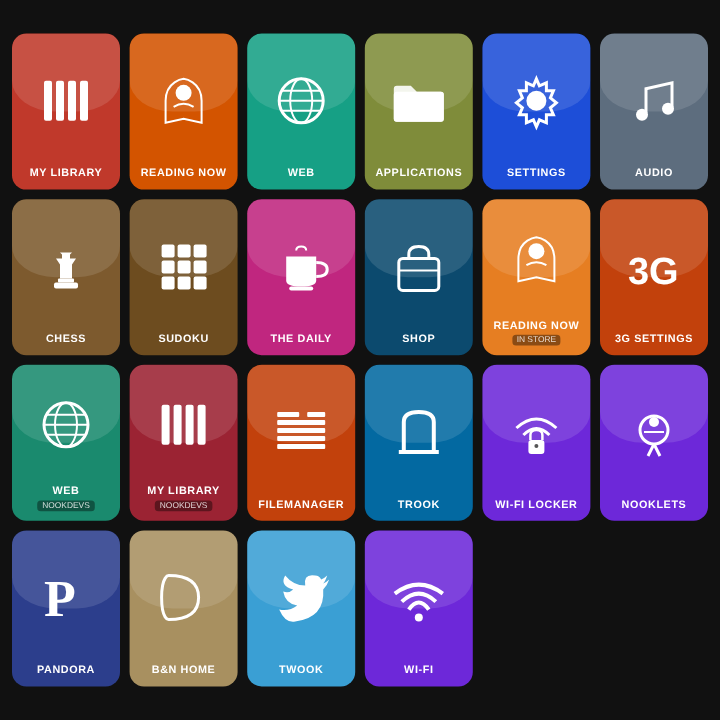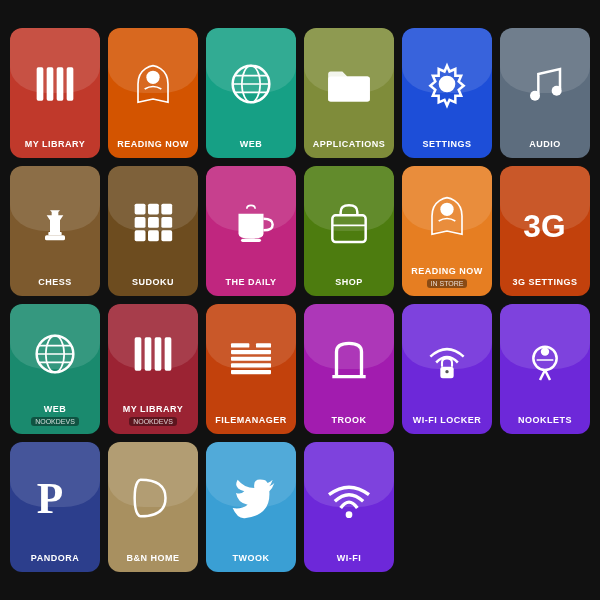--- a/index.html
+++ b/index.html
@@ -68,26 +68,26 @@
     
     .bg-red { background: #c0392b; }
     .bg-orange { background: #d35400; }
     .bg-teal { background: #16a085; }
     .bg-olive { background: #7f8c3a; }
     .bg-purple { background: #1d4ed8; }
     .bg-blue-gray { background: #5d6d7e; }
     .bg-brown { background: #7d5a2e; }
     .bg-dark-brown { background: #6d4c1f; }
     .bg-magenta { background: #c0267f; }
-    .bg-steel { background: #4d7c0f; }
+    .bg-steel { background: #0c4a6e; }
     .bg-orange2 { background: #e67e22; }
     .bg-green-teal { background: #1a8a6e; }
     .bg-dark-red { background: #9b2333; }
     .bg-slate { background: #c2410c; }
-    .bg-dark-slate { background: #a21caf; justify-content: center; }
+    .bg-dark-slate { background: #0369a1; justify-content: center; }
     .bg-green { background: #5a8a3a; }
     .bg-light-purple { background: #6d28d9; }
     .bg-dark-blue { background: #2c3e8c; }
     .bg-tan { background: #a89060; }
     .bg-sky-blue { background: #3a9fd4; }
     .bg-olive-green { background: #6d28d9; }
 
     
     svg { fill: white; }
   </style>

